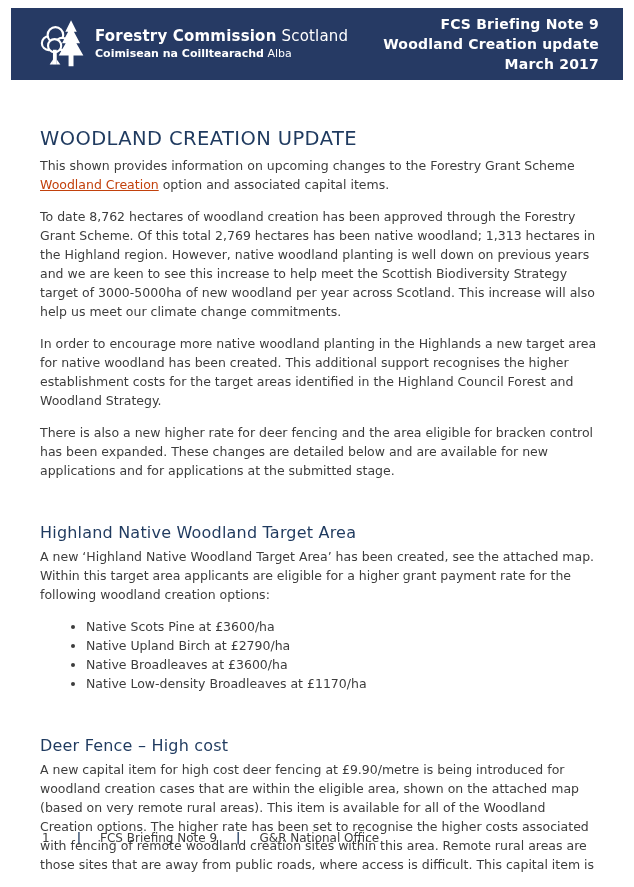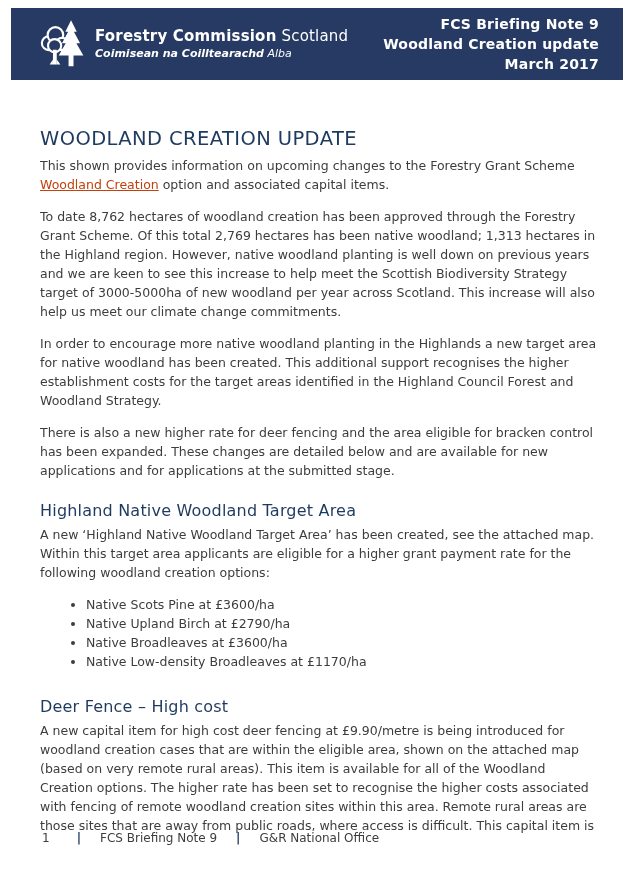--- a/index.html
+++ b/index.html
@@ -13,41 +13,41 @@
   .band {
     position:absolute; left:11px; top:8px; width:612px; height:72px;
     background:#263a64; display:flex; align-items:center;
     justify-content:space-between; padding:0 24px 0 28px;
   }
   .logo { display:flex; align-items:center; }
   .logo svg { display:block; margin-right:10px; }
   .logo-text { color:#ffffff; line-height:1.25; }
   .logo-line1 { font-size:15px; letter-spacing:0.2px; }
   .logo-line1 .b { font-weight:bold; }
-  .logo-line2 { font-size:11px; margin-top:1px;font-style:italic; }
+  .logo-line2 { font-size:11px; margin-top:1px; }
   .logo-line2 .b { font-weight:bold; }
   .doc-meta {
     color:#ffffff; font-weight:bold; font-size:14px; line-height:20px;
     text-align:right; letter-spacing:0.2px;
   }
   
   .content {
     position:absolute; left:0; top:80px; width:634px;
     padding:47px 36px 0 40px;
     color:#3d3d3d; font-size:12.5px; line-height:19px;
   }
   h1.doc-title {
     color:#1f3a5f; font-size:19.5px; font-weight:normal;
     letter-spacing:0.4px; line-height:24px; margin:0 0 5px 0;
   }
   p.para { margin:0 0 13px 0; }
   a.doc-link { color:#c2410c; text-decoration:underline; cursor:pointer; }
   h2.section-heading {
     color:#1f3a5f; font-size:16px; font-weight:normal;
-    line-height:21px; margin:20px 0 4px 0; letter-spacing:0.2px;
+    line-height:21px; margin:42px 0 4px 0; letter-spacing:0.2px;
   }
   ul.rate-list { margin:0 0 25px 0; padding-left:46px; list-style:disc; }
   ul.rate-list li { line-height:19px; }
   
   .footer {
     position:absolute; left:42px; top:831px; display:flex;
     align-items:center; font-size:12px; color:#3d3d3d;
   }
   .footer .sep { color:#1f3a5f; font-weight:bold; margin:0 19px; }
   .footer .pageno { margin-right:8px; }

